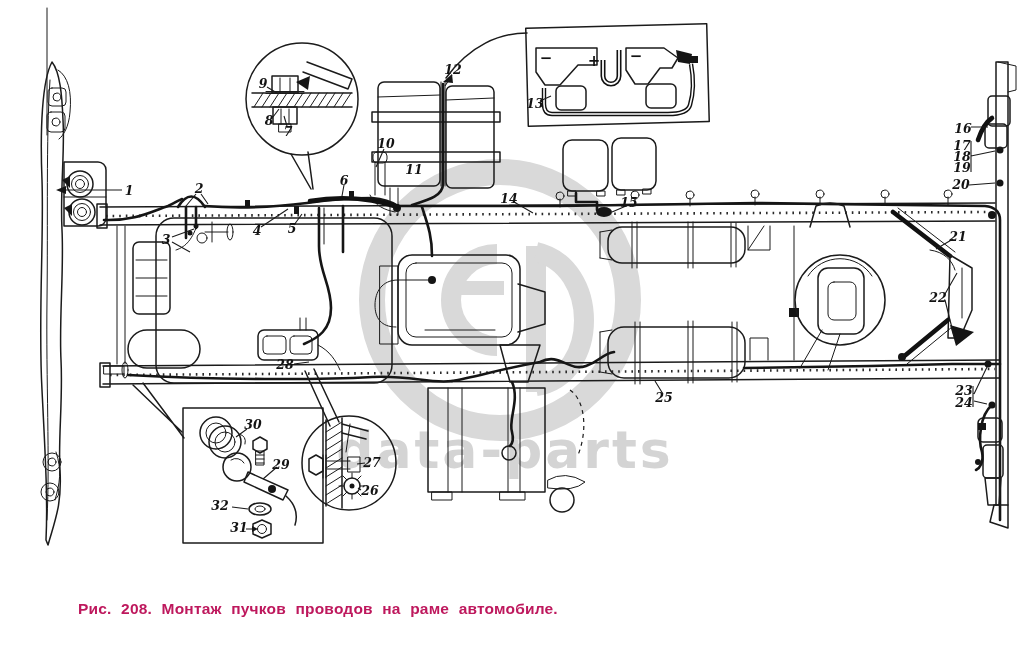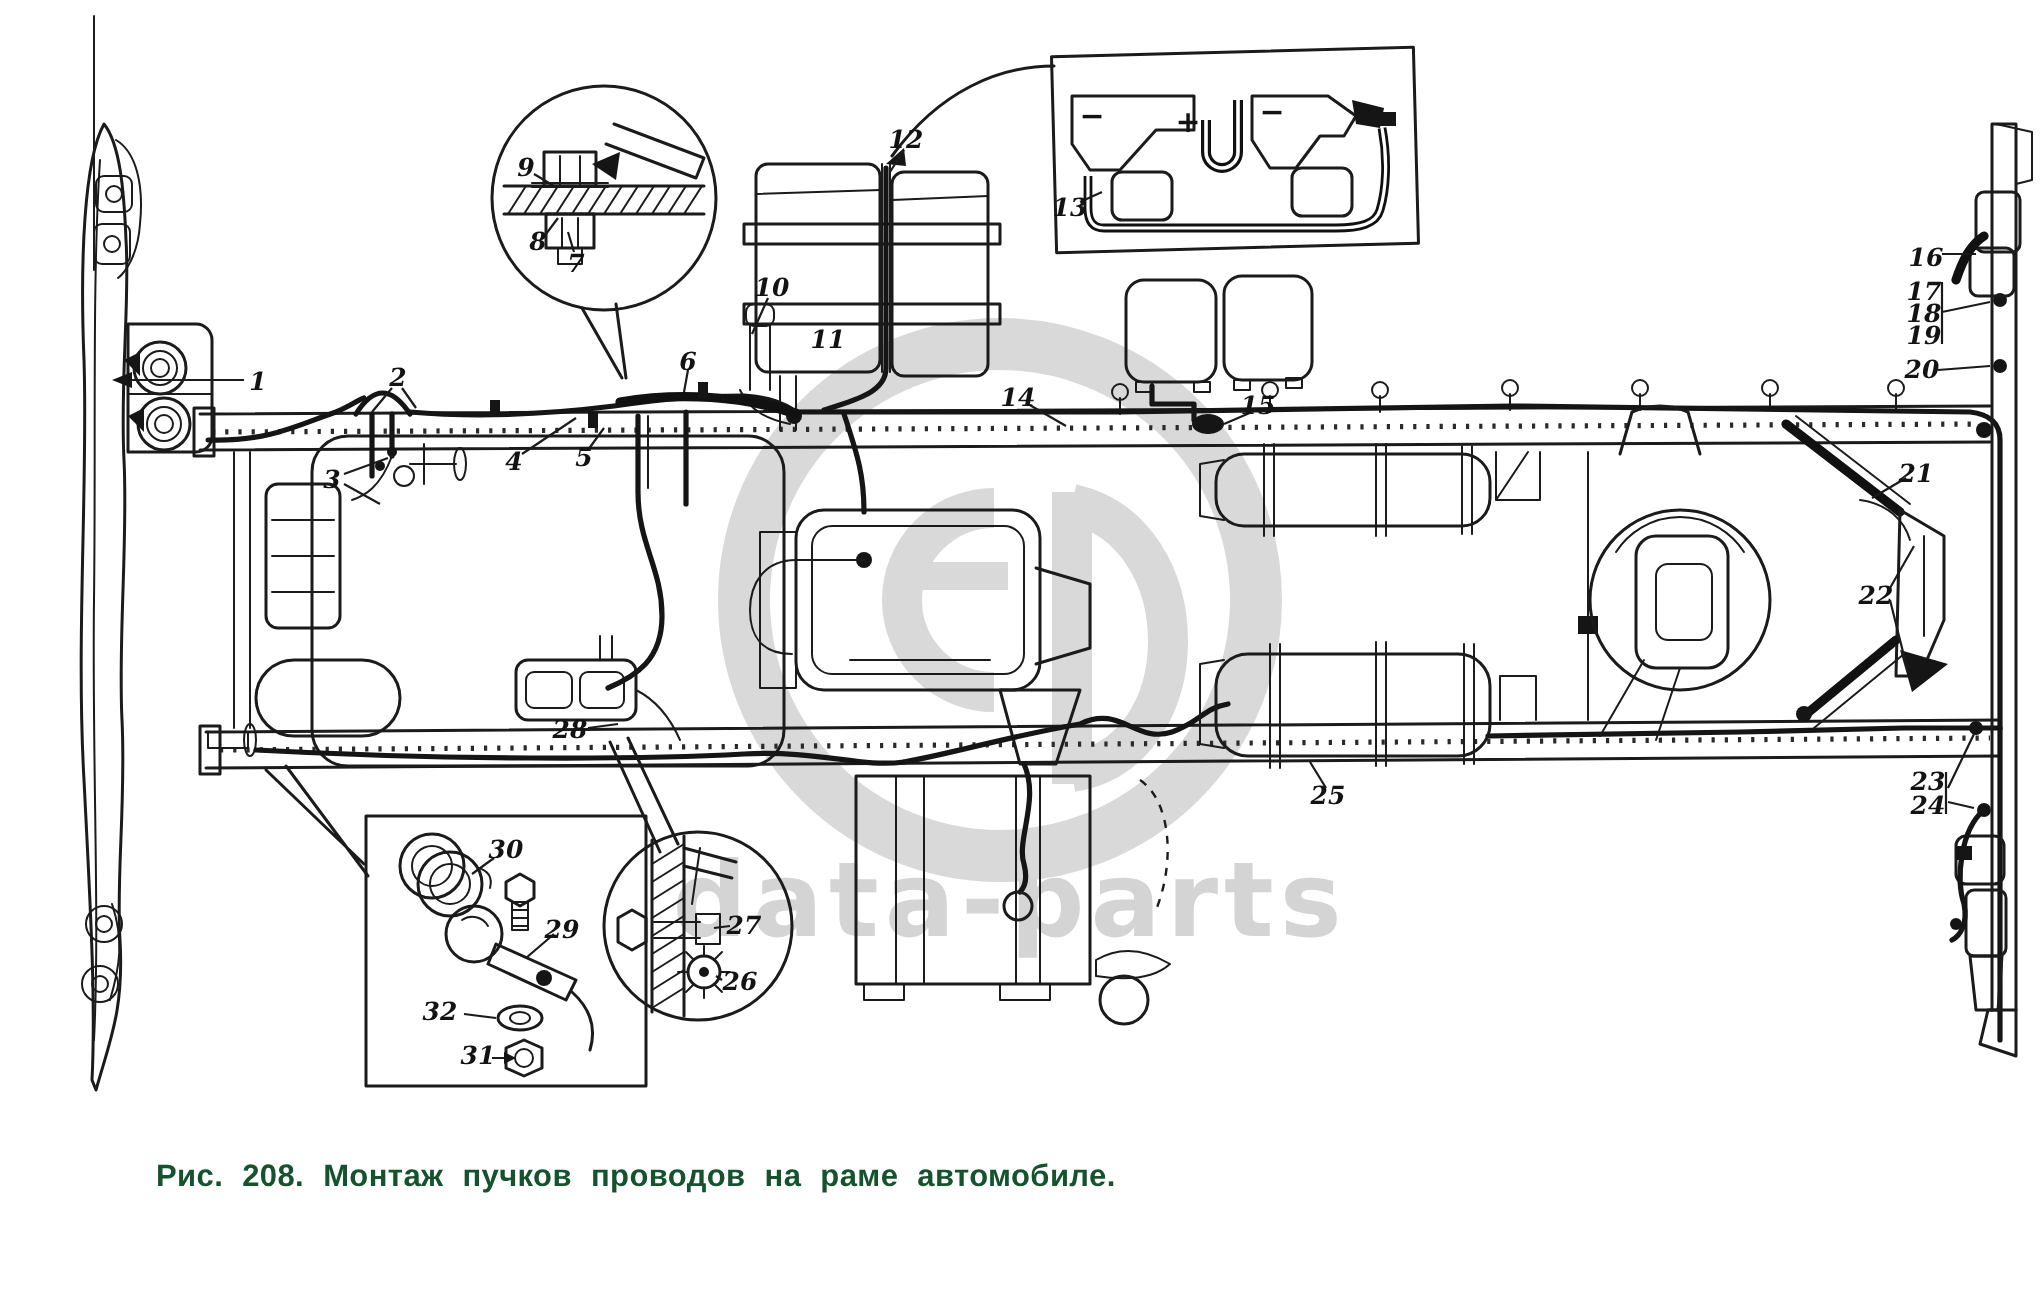--- a/index.html
+++ b/index.html
@@ -10,21 +10,21 @@
   .thin{stroke-width:1;}
   .wire{stroke:#151515;fill:none;stroke-width:2.6;stroke-linecap:round;stroke-linejoin:round;}
   .bundle{stroke:#111;fill:none;stroke-width:4.6;stroke-linecap:round;}
   .fill{fill:#151515;stroke:none;}
   .rivet{stroke:#2a2a2a;stroke-width:2.6;stroke-dasharray:1.6 5;fill:none;}
   .leader{stroke:#1b1b1b;stroke-width:1.1;fill:none;}
   .wm{stroke:#d9d9d9;fill:none;}
   .co{font:italic bold 12.5px "DejaVu Serif",serif;fill:#131313;text-anchor:middle;}
   .term{font:bold 15px "DejaVu Sans",sans-serif;fill:#131313;text-anchor:middle;}
   .wmtext{font:bold 52px "DejaVu Sans",sans-serif;fill:#d4d4d4;letter-spacing:3px;text-anchor:middle;}
-  #caption{position:absolute;left:78px;top:580px;width:620px;color:#14532d;
+  #caption{position:absolute;left:78px;top:600px;width:620px;color:#be185d;
            font:bold 15.5px "Liberation Sans",sans-serif;word-spacing:5px;letter-spacing:.2px;}
   .dash{stroke:#1b1b1b;stroke-width:1.2;stroke-dasharray:4 4;fill:none;}
 </style>
 </head>
 <body>
 
 <div id="stage">
 <svg width="1021" height="652" viewBox="0 0 1021 652">
 
   <g>

